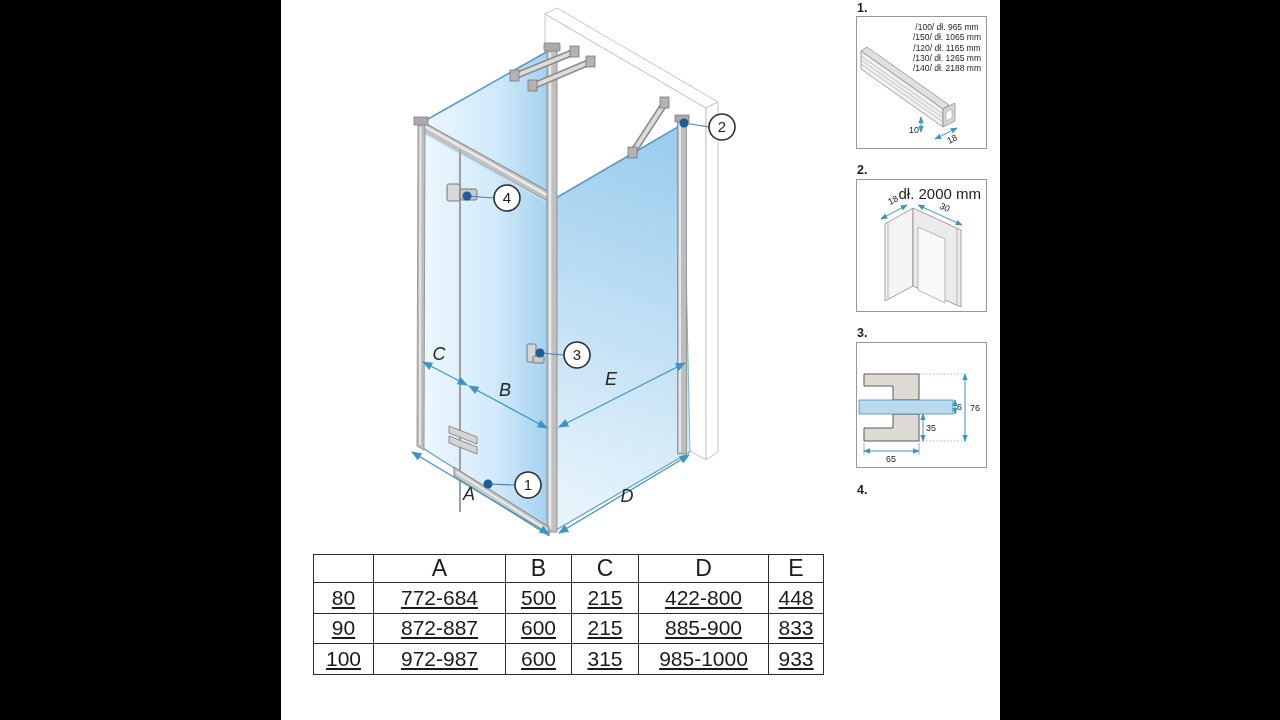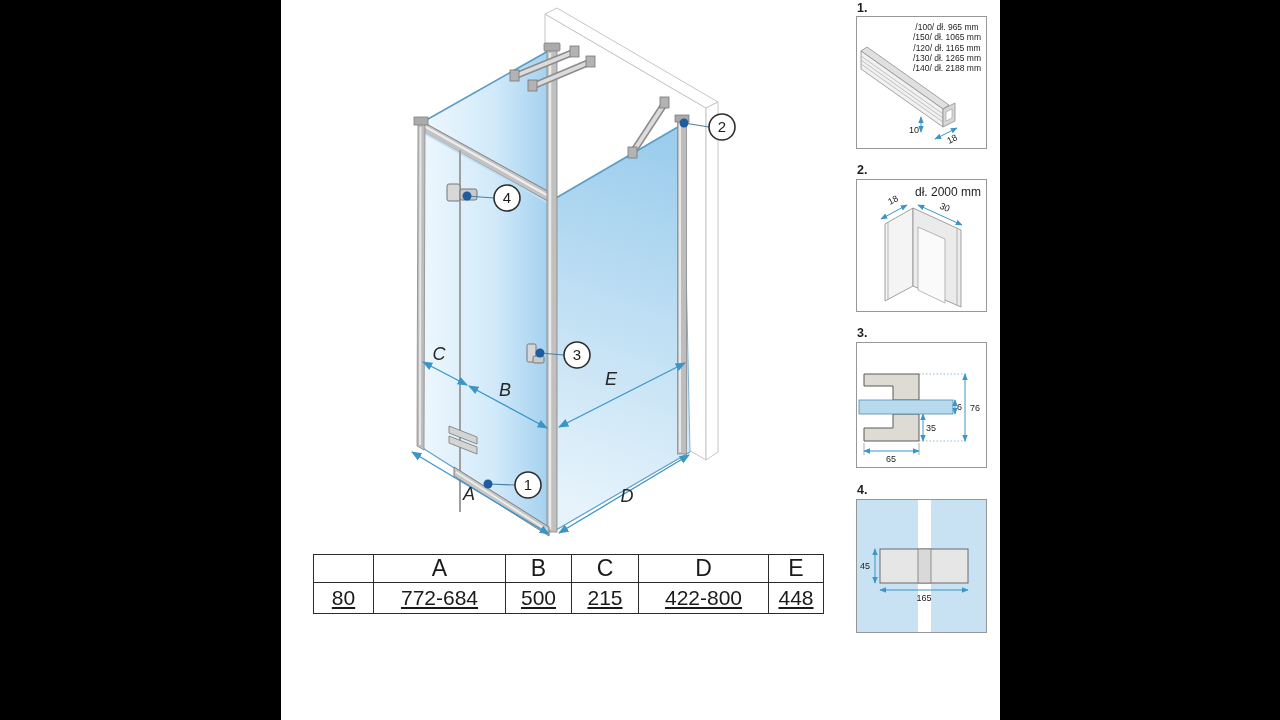--- a/index.html
+++ b/index.html
@@ -15,21 +15,21 @@
     position:absolute;width:131px;background:#fff;border:1px solid #979797;box-sizing:border-box;
   }
   .dlabel{
     position:absolute;left:576px;font-size:12.5px;font-weight:700;color:#1d1d1d;
   }
   .d1-lines{
     position:absolute;right:5px;top:5px;text-align:center;
     font-size:8.5px;line-height:10.3px;color:#1d1d1d;
   }
   .d2-len{
-    position:absolute;right:5px;top:5px;font-size:12px;color:#1d1d1d;
+    position:absolute;right:5px;top:5px;font-size:15px;color:#1d1d1d;
   }
   .dsvg{position:absolute;left:0;top:0;}
   table.size{
     position:absolute;left:32px;top:554px;border-collapse:collapse;table-layout:fixed;
   }
   table.size th,table.size td{
     border:1.6px solid #2b2b2b;text-align:center;vertical-align:middle;
     font-weight:normal;color:#1a1a1a;padding:0;white-space:nowrap;
   }
   table.size th{height:25px;font-size:23px;}
@@ -271,41 +271,20 @@
           <line x1="62" y1="100" x2="62" y2="112"></line>
       </g>
       <text class="ddim" x="100" y="67">6</text>
       <text class="ddim" x="113" y="68">76</text>
       <text class="ddim" x="69" y="88">35</text>
       <text class="ddim" x="34" y="119" text-anchor="middle">65</text>
     </svg>
   </div>
 
   <div class="dlabel" style="top:483px">4.</div>
-  <div class="dbox" style="left:575px;top:499px;height:134px">
-    <svg class="dsvg" width="129" height="132" viewBox="0 0 129 132">
-      <defs>
-        <marker id="m4" viewBox="0 0 10 10" refX="9" refY="5" markerWidth="7" markerHeight="7" orient="auto-start-reverse">
-          <path d="M0,1 L10,5 L0,9 Z" fill="#3a96c8"></path>
-        </marker>
-      </defs>
-      <rect x="0" y="0" width="129" height="132" fill="#c8e2f3"></rect>
-      <rect x="61" y="0" width="13" height="132" fill="#ffffff"></rect>
-      <g>
-        <rect x="23" y="49" width="88" height="34" fill="#e6e6e6" stroke="#6a6a6a" stroke-width="1"></rect>
-        <rect x="61" y="49" width="13" height="34" fill="#d9d9d9" stroke="#6a6a6a" stroke-width="0.7"></rect>
-      </g>
-      <g stroke="#3a96c8" stroke-width="1" fill="none">
-        <line x1="18" y1="49" x2="18" y2="83" marker-start="url(#m4)" marker-end="url(#m4)"></line>
-        <line x1="23" y1="90" x2="111" y2="90" marker-start="url(#m4)" marker-end="url(#m4)"></line>
-      </g>
-      <text class="ddim" x="3" y="69">45</text>
-      <text class="ddim" x="67" y="101" text-anchor="middle">165</text>
-    </svg>
-  </div>
 
   <table class="size">
     <thead>
         <tr>
           <th style="width: 59px;"></th>
           <th style="width: 131px;">A</th>
           <th style="width: 65px;">B</th>
           <th style="width: 66px;">C</th>
           <th style="width: 129px;">D</th>
           <th style="width: 54px;">E</th>
@@ -313,16 +292,32 @@
       </thead>
     <tbody>
         <tr>
           <td>80</td>
           <td>772-684</td>
           <td>500</td>
           <td>215</td>
           <td>422-800</td>
           <td>448</td>
         </tr>
+        <tr>
+          <td>90</td>
+          <td>872-887</td>
+          <td>600</td>
+          <td>215</td>
+          <td>885-900</td>
+          <td>833</td>
+        </tr>
+        <tr>
+          <td>100</td>
+          <td>972-987</td>
+          <td>600</td>
+          <td>315</td>
+          <td>985-1000</td>
+          <td>933</td>
+        </tr>
       </tbody>
   </table>
 
 </div>
 
 </body></html>

